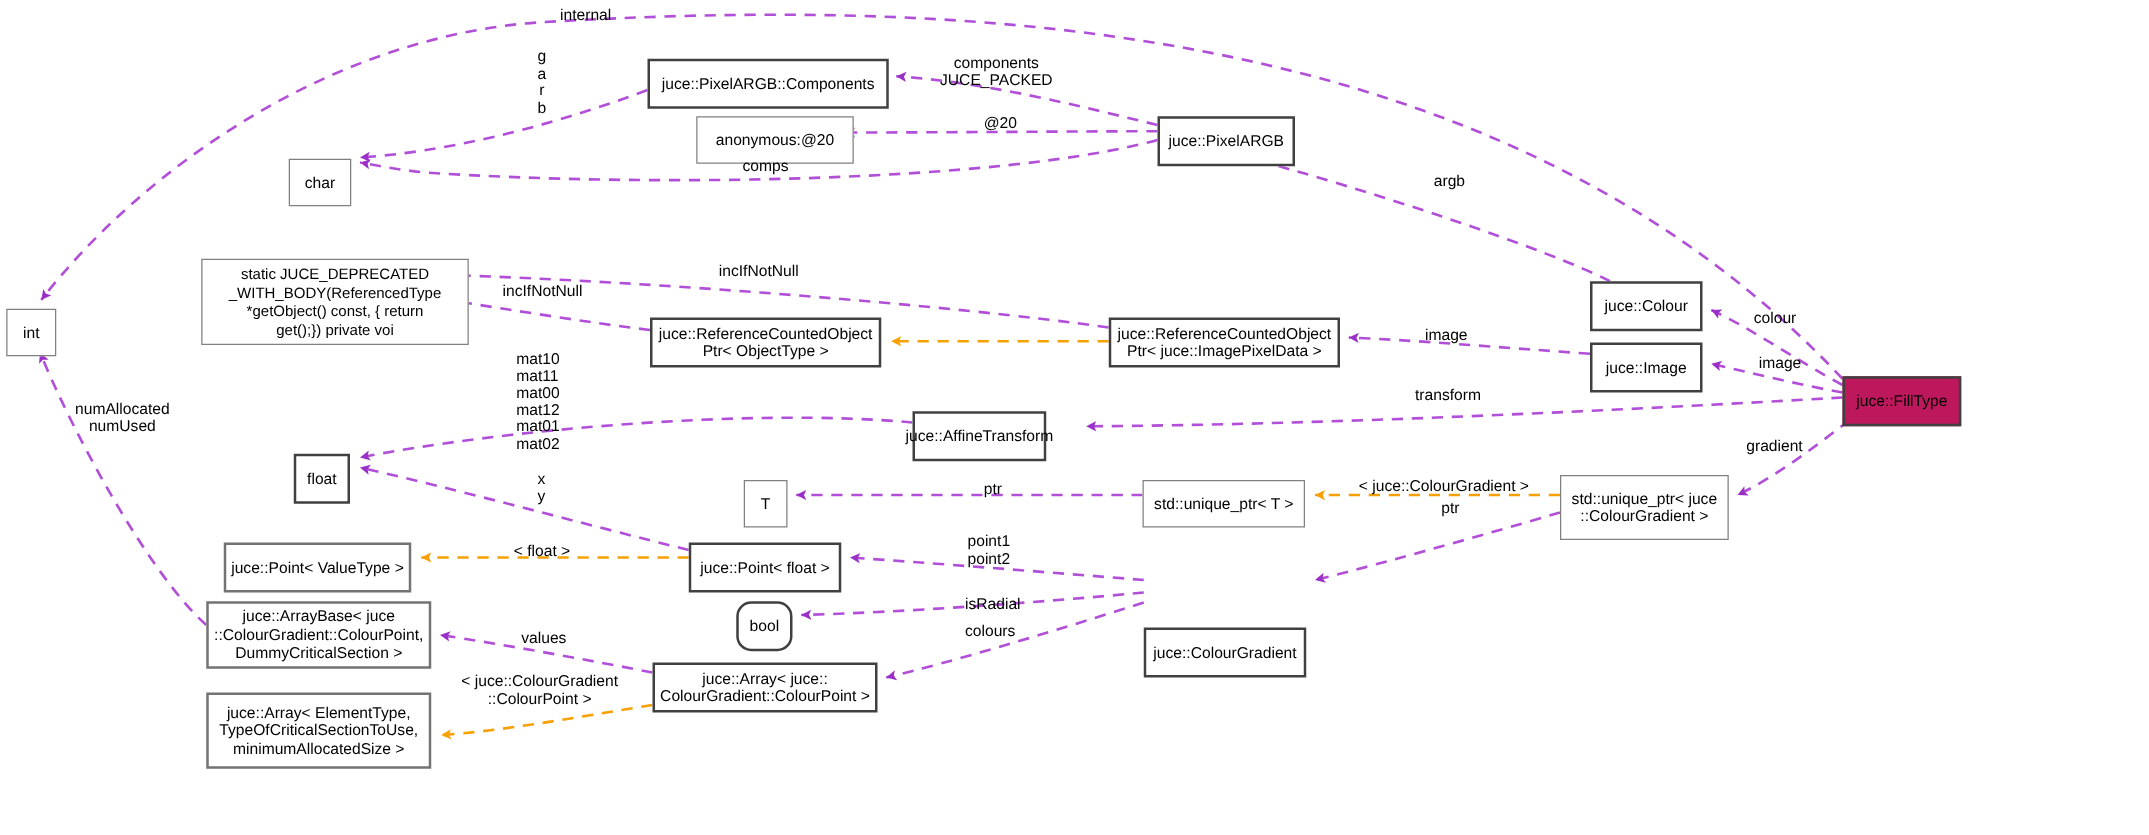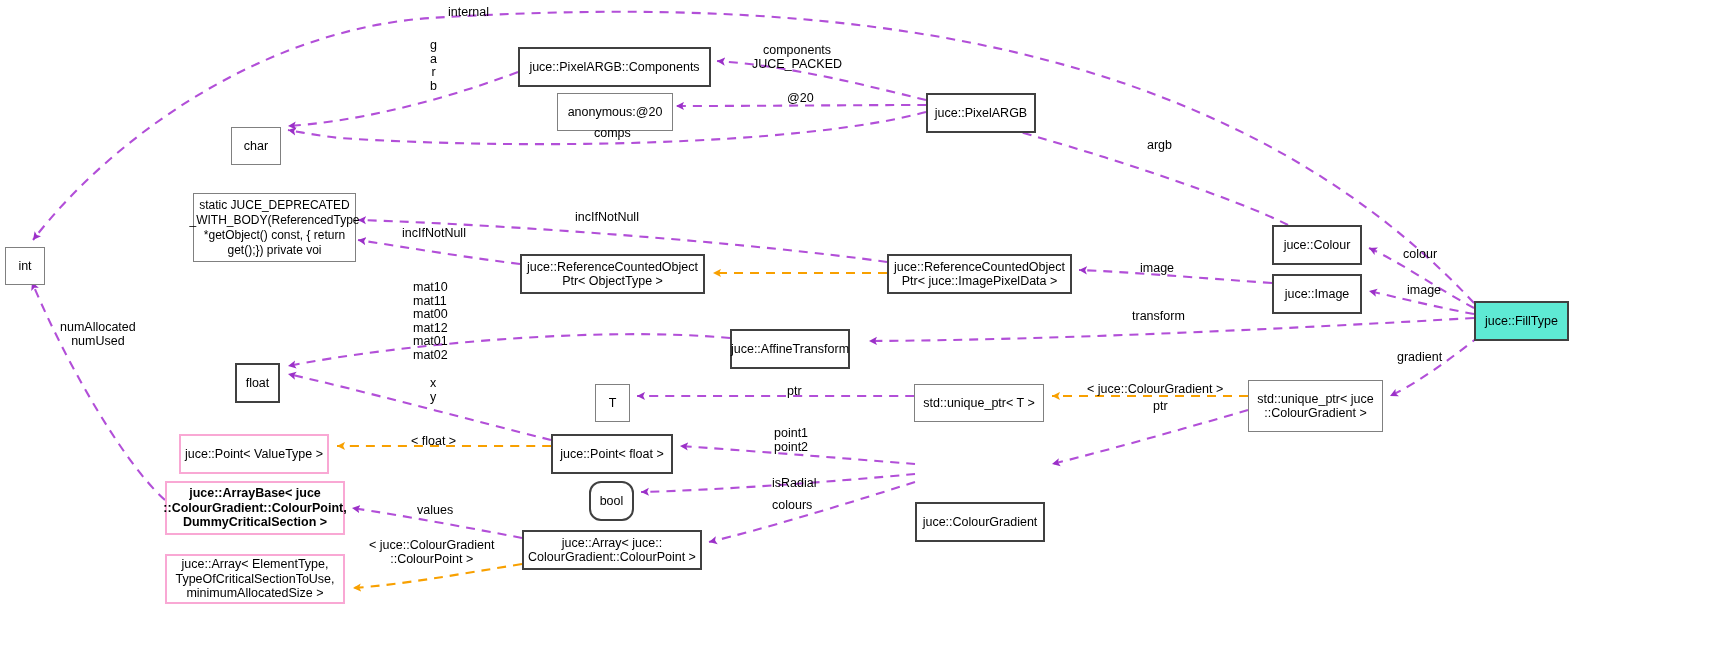--- a/index.html
+++ b/index.html
@@ -36,24 +36,24 @@
     background: #ffffff;
     border: 1px solid #808080;
     white-space: pre;
     padding: 18px 4px;
     z-index: 2;
   }
   .node.thick {
     border: 2px solid #404040;
   }
   .node.red {
-    border: 2px solid #f9a8d4;
+    border: 2px solid #737373;
   }
   .node.filled {
-    background: #5eead4;
+    background: #be185d;
     border: 2px solid #404040;
   }
   .edge-label {
     position: absolute;
     font-size: 12.5px;
     line-height: 13.5px;
     color: #000000;
     white-space: pre;
     text-align: center;
     z-index: 3;
@@ -151,46 +151,46 @@
   </div>
 
   <div class="node plain" style="left:595px; top:384px; width:35px; height:25px;">
     <span>T</span>
   </div>
 
   <div class="node thick" style="left:518px; top:47px; width:193px; height:25px;">
     <span>juce::PixelARGB::Components</span>
   </div>
 
-  <div class="node plain" style="left:557px; top:93px; width:116px; height:25px;text-align:right;">
+  <div class="node plain" style="left:557px; top:93px; width:126px; height:25px;text-align:right;">
     <span>anonymous:@20</span>
   </div>
 
   <div class="node thick" style="left:926px; top:93px; width:110px; height:25px;">
     <span>juce::PixelARGB</span>
   </div>
 
-  <div class="node plain" style="left:161px; top:193px; width:163px; height:69px; font-size:12px; line-height:15px;margin-left:32px;">
+  <div class="node plain" style="left:161px; top:207px; width:214px; height:69px; font-size:12px; line-height:15px;">
     <span>static JUCE_DEPRECATED
 _WITH_BODY(ReferencedType
 *getObject() const, { return
 get();}) private voi</span>
   </div>
 
   <div class="node thick" style="left:520px; top:254px; width:185px; height:39px;">
     <span>juce::ReferenceCountedObject
 Ptr&lt; ObjectType &gt;</span>
   </div>
 
   <div class="node thick" style="left:887px; top:254px; width:185px; height:39px;">
     <span>juce::ReferenceCountedObject
 Ptr&lt; juce::ImagePixelData &gt;</span>
   </div>
 
-  <div class="node thick" style="left:730px; top:329px; width:120px; height:25px;">
+  <div class="node thick" style="left:730px; top:329px; width:107px; height:25px;">
     <span>juce::AffineTransform</span>
   </div>
 
   <div class="node plain" style="left:914px; top:384px; width:130px; height:25px;">
     <span>std::unique_ptr&lt; T &gt;</span>
   </div>
 
   <div class="node plain" style="left:1248px; top:380px; width:135px; height:52px;">
     <span>std::unique_ptr&lt; juce
 ::ColourGradient &gt;</span>
@@ -201,27 +201,27 @@
   </div>
 
   <div class="node thick" style="left:551px; top:434px; width:122px; height:25px;">
     <span>juce::Point&lt; float &gt;</span>
   </div>
 
   <div class="node thick" style="left:915px; top:458px; width:130px; height:25px;margin-top:44px;">
     <span>juce::ColourGradient</span>
   </div>
 
-  <div class="node red" style="left:165px; top:481px; width:180px; height:54px;font-weight:bold;">
+  <div class="node red" style="left:165px; top:481px; width:180px; height:54px;">
     <span>juce::ArrayBase&lt; juce
 ::ColourGradient::ColourPoint,
 DummyCriticalSection &gt;</span>
   </div>
 
-  <div class="node red" style="left:165px; top:554px; width:180px; height:50px;">
+  <div class="node red" style="left:165px; top:554px; width:180px; height:61px;">
     <span>juce::Array&lt; ElementType,
 TypeOfCriticalSectionToUse,
 minimumAllocatedSize &gt;</span>
   </div>
 
   <div class="node thick" style="left:522px; top:530px; width:180px; height:39px;">
     <span>juce::Array&lt; juce::
 ColourGradient::ColourPoint &gt;</span>
   </div>
 

